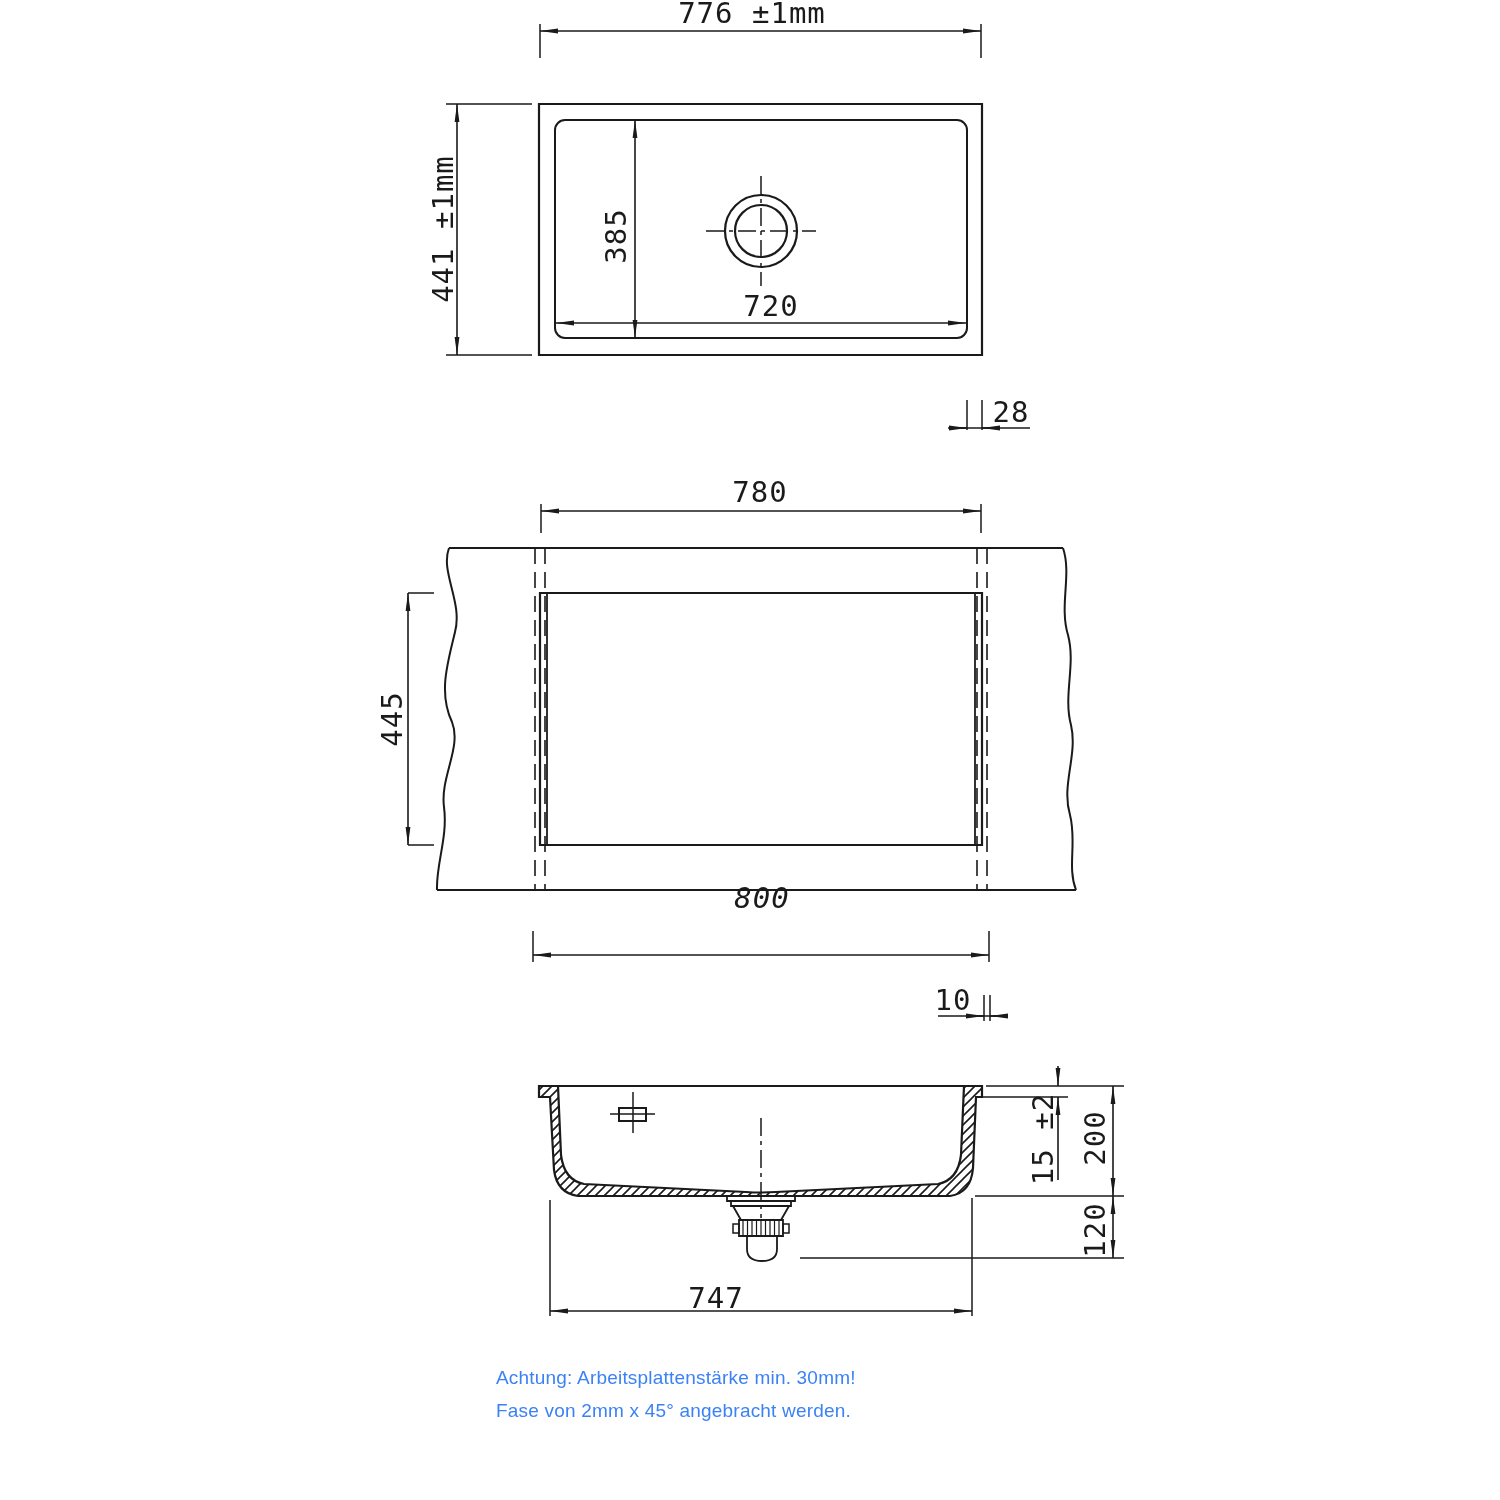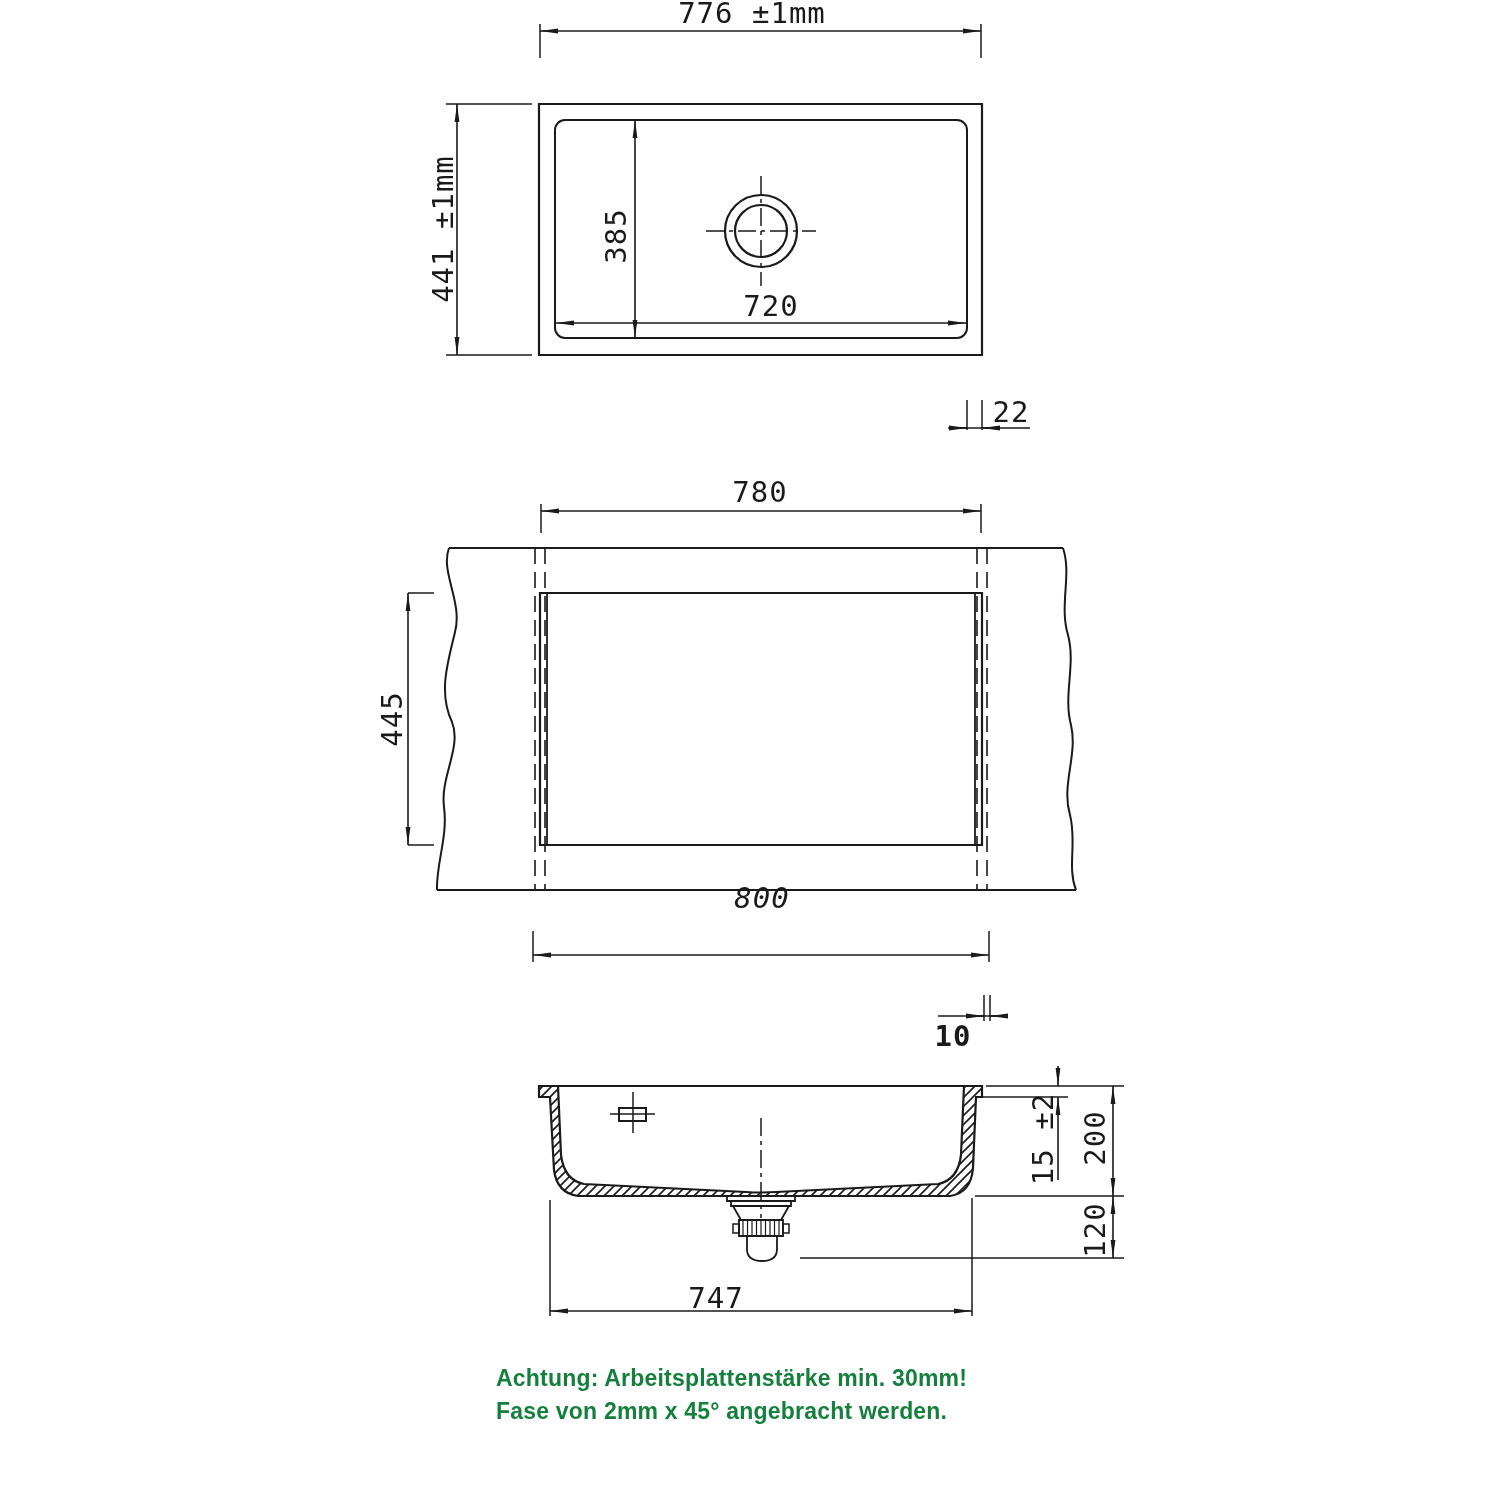--- a/index.html
+++ b/index.html
@@ -13,23 +13,23 @@
   .s18{stroke-width:1.8px;}
   .s15{stroke-width:1.5px;}
   .s12{stroke-width:1.2px;}
   .dash{stroke-dasharray:16 8;stroke-width:1.6px;}
   .cl{stroke-dasharray:18 5 4 5;stroke-width:1.5px;}
   .dim{stroke-width:1.6px;marker-start:url(#arwS);marker-end:url(#arwE);}
   .arr{stroke-width:1.6px;marker-end:url(#arwE);}
   .lbl{position:absolute;color:#1a1a1a;font-size:29px;letter-spacing:1px;white-space:nowrap;
        transform:translate(-50%,-50%);line-height:1;}
   .vlbl{transform:translate(-50%,-50%) rotate(-90deg);}
-  .note{position:absolute;left:496px;top:1362px;color:#15803d;
-        font-family:"Liberation Sans", sans-serif;font-size:23px;line-height:32.5px;
-        letter-spacing:0.2px;white-space:nowrap;font-weight:bold;}
+  .note{position:absolute;left:496px;top:1362px;color:#3b82f6;
+        font-family:"Liberation Sans", sans-serif;font-size:19px;line-height:32.5px;
+        letter-spacing:0.2px;white-space:nowrap;}
 </style>
 </head>
 <body>
 
 <div id="stage">
 
   <svg width="1500" height="1500" viewBox="0 0 1500 1500">
     <defs>
       <marker id="arwE" markerWidth="18" markerHeight="6" refX="18" refY="3" orient="auto" markerUnits="userSpaceOnUse">
         <path d="M0,0.6 L18,3 L0,5.4 Z" fill="#1a1a1a"></path>
@@ -142,26 +142,26 @@
 
       <line x1="1113" y1="1086" x2="1113" y2="1196" class="ln dim"></line>
       <line x1="1113" y1="1196" x2="1113" y2="1258" class="ln dim"></line>
     </g>
   </svg>
 
   <div class="lbl" style="left:752px;top:13px;">776 ±1mm</div>
   <div class="lbl vlbl" style="left:443px;top:229px;">441 ±1mm</div>
   <div class="lbl vlbl" style="left:616px;top:236px;">385</div>
   <div class="lbl" style="left:758px;top:306px;margin-left:13px;">720</div>
-  <div class="lbl" style="left:1011px;top:412px;">22</div>
+  <div class="lbl" style="left:1011px;top:412px;">28</div>
 
   <div class="lbl" style="left:760px;top:492px;">780</div>
   <div class="lbl vlbl" style="left:392px;top:719px;">445</div>
   <div class="lbl" style="left:762px;top:898px;font-style:italic;">800</div>
-  <div class="lbl" style="left:953px;top:1036px;font-weight:bold;">10</div>
+  <div class="lbl" style="left:953px;top:1000px;">10</div>
 
   <div class="lbl vlbl" style="left:1043px;top:1139px;">15 ±2</div>
   <div class="lbl vlbl" style="left:1095px;top:1138px;">200</div>
   <div class="lbl vlbl" style="left:1095px;top:1230px;">120</div>
   <div class="lbl" style="left:716px;top:1298px;">747</div>
 
   <div class="note">
     <div>Achtung: Arbeitsplattenstärke min. 30mm!</div>
     <div>Fase von 2mm x 45° angebracht werden.</div>
   </div>

